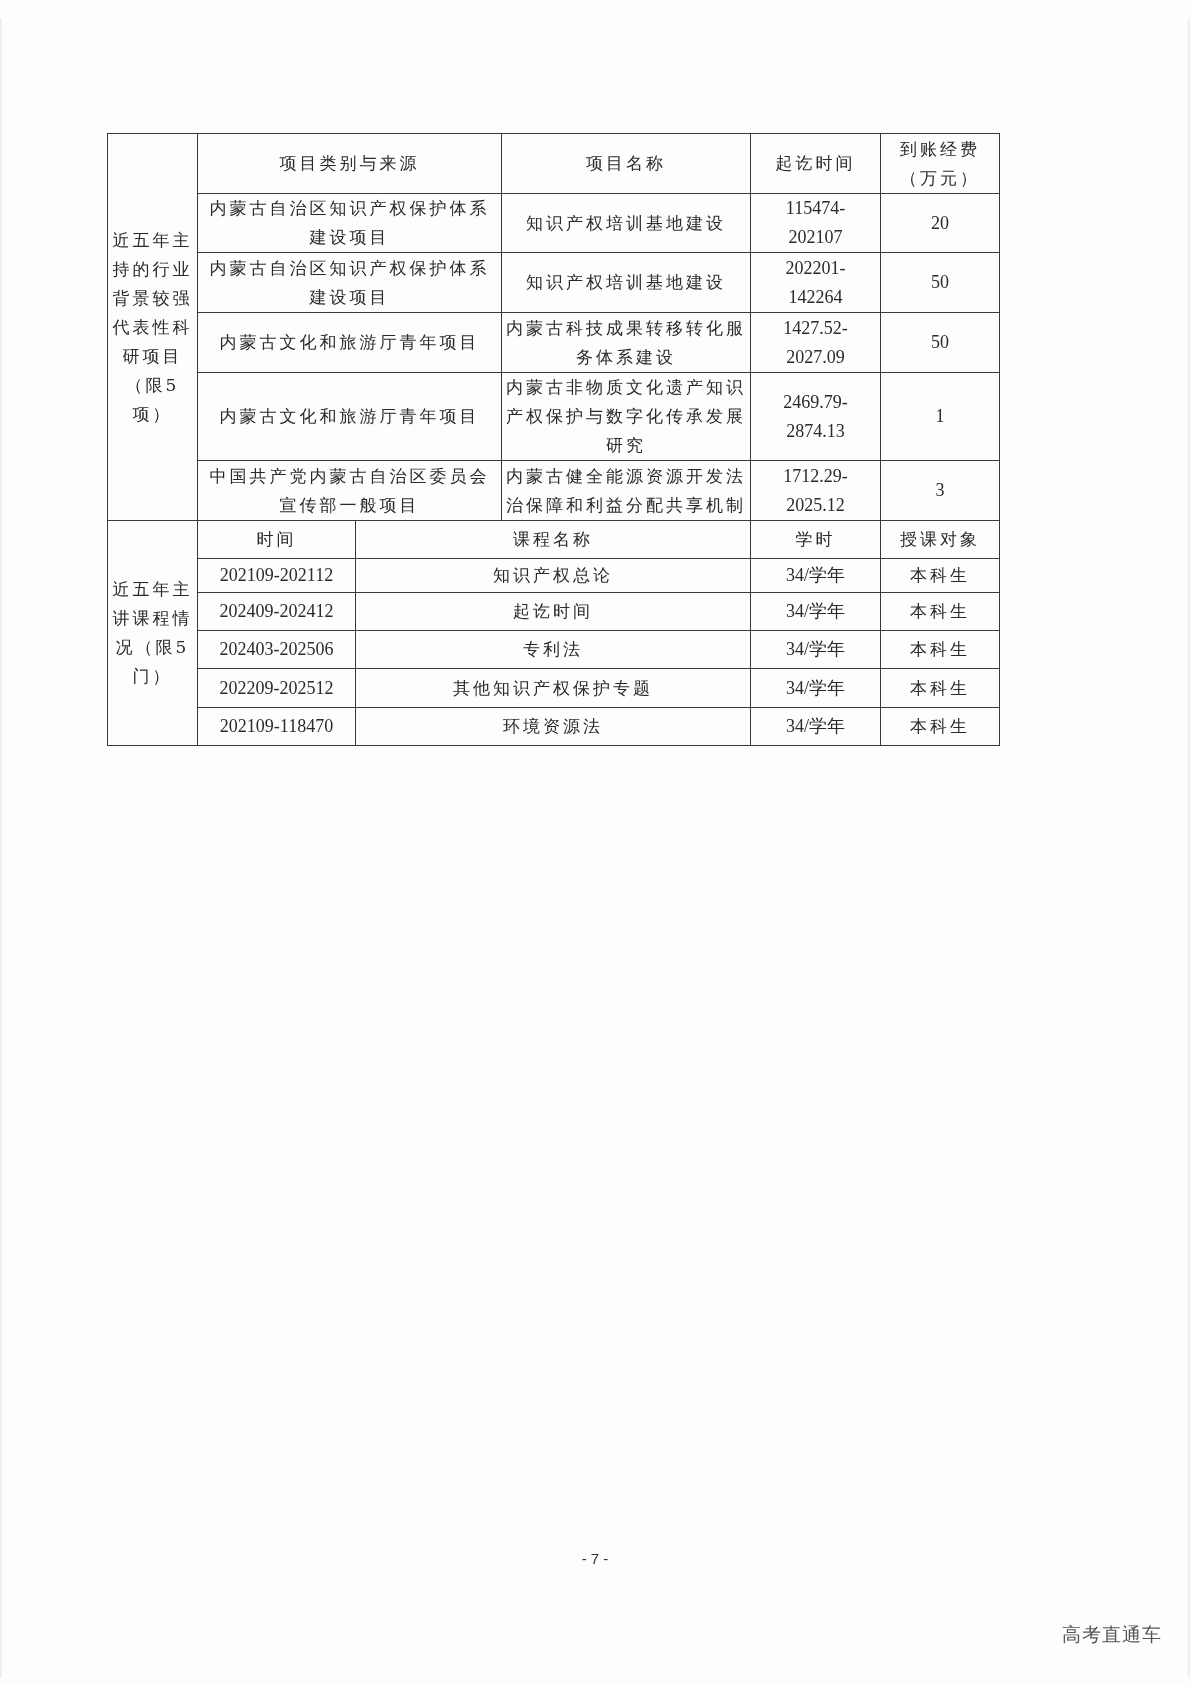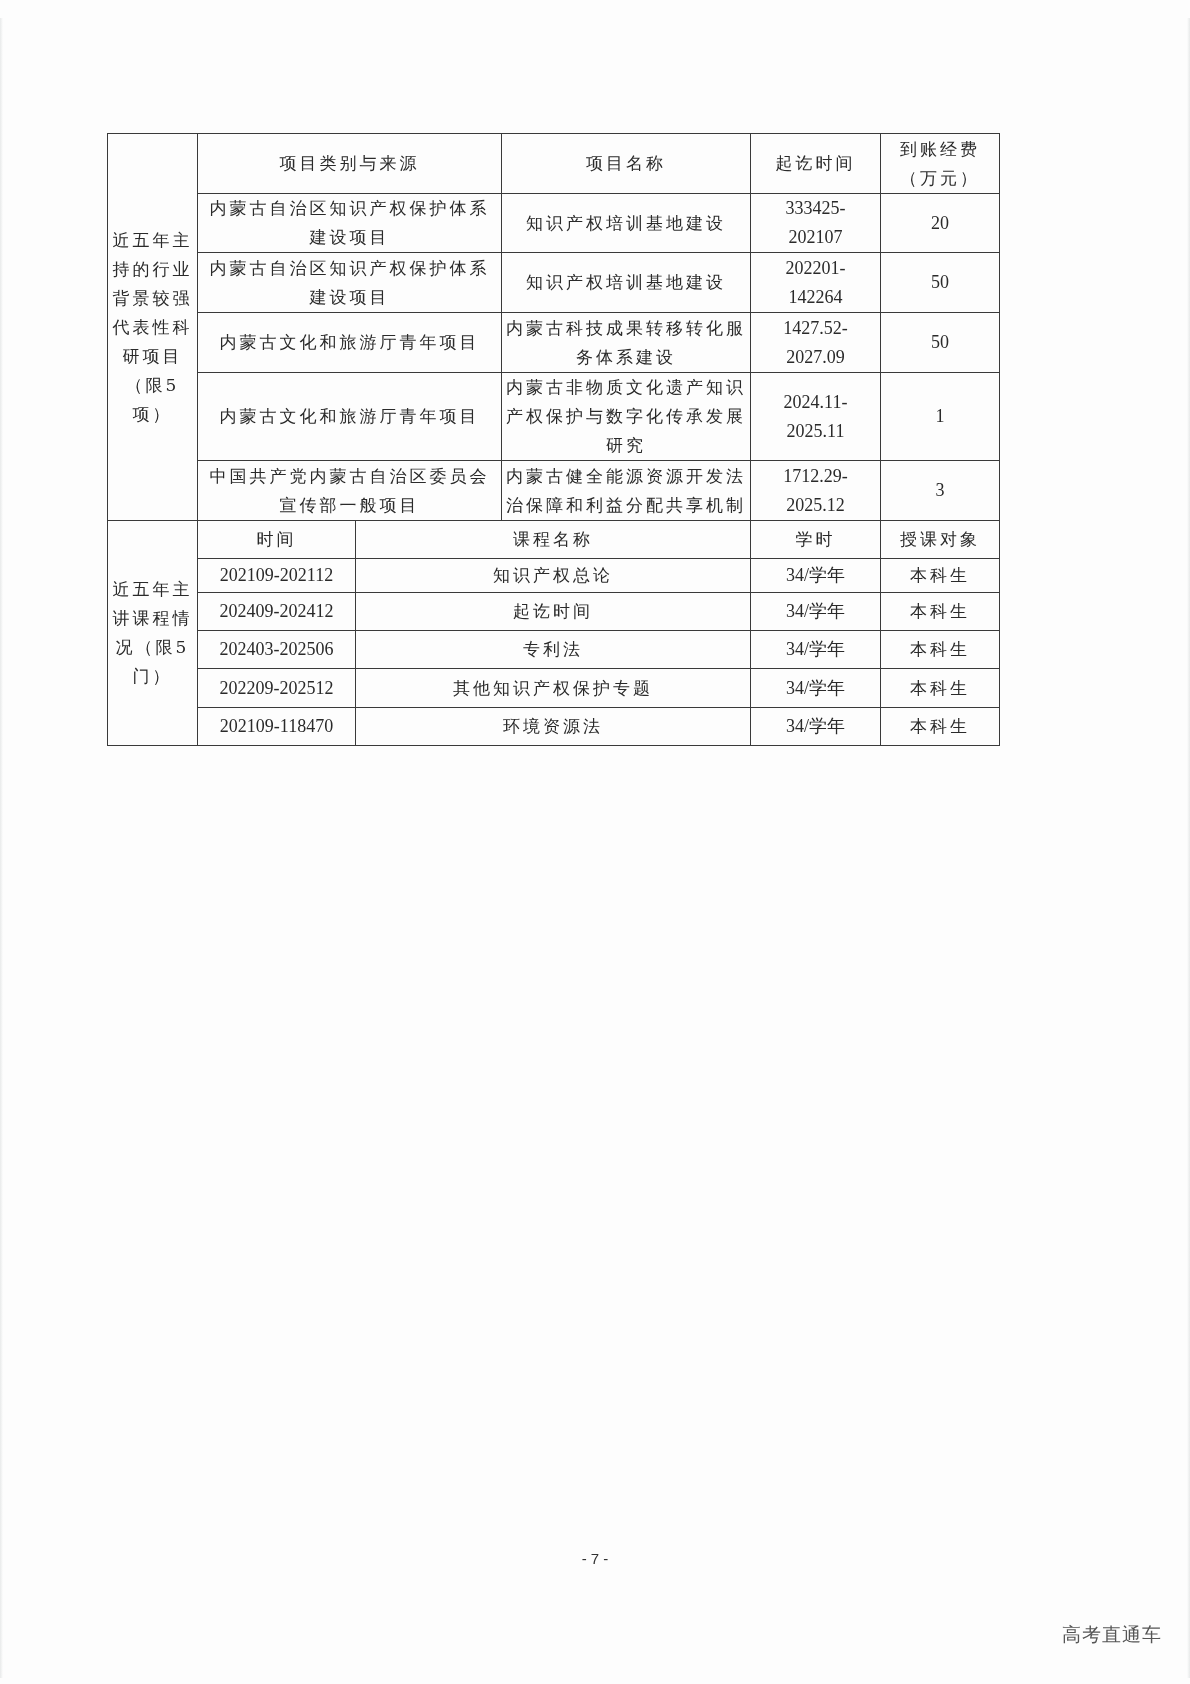--- a/index.html
+++ b/index.html
@@ -71,21 +71,21 @@
     <td>
       <div>到账经费</div>
       <div>（万元）</div>
     </td>
   </tr>
 
   <tr style="height:59px">
     <td colspan="2">内蒙古自治区知识产权保护体系建设项目</td>
     <td>知识产权培训基地建设</td>
     <td class="num">
-      <div>333425-</div>
+      <div>115474-</div>
       <div>202107</div>
     </td>
     <td class="num">20</td>
   </tr>
 
   <tr style="height:60px">
     <td colspan="2">内蒙古自治区知识产权保护体系建设项目</td>
     <td>知识产权培训基地建设</td>
     <td class="num">
       <div>202201-</div>
@@ -101,22 +101,22 @@
       <div>1427.52-</div>
       <div>2027.09</div>
     </td>
     <td class="num">50</td>
   </tr>
 
   <tr style="height:88px">
     <td colspan="2">内蒙古文化和旅游厅青年项目</td>
     <td>内蒙古非物质文化遗产知识产权保护与数字化传承发展研究</td>
     <td class="num">
-      <div>2024.11-</div>
-      <div>2025.11</div>
+      <div>2469.79-</div>
+      <div>2874.13</div>
     </td>
     <td class="num">1</td>
   </tr>
 
   <tr style="height:60px">
     <td colspan="2">中国共产党内蒙古自治区委员会宣传部一般项目</td>
     <td>内蒙古健全能源资源开发法治保障和利益分配共享机制</td>
     <td class="num">
       <div>1712.29-</div>
       <div>2025.12</div>

